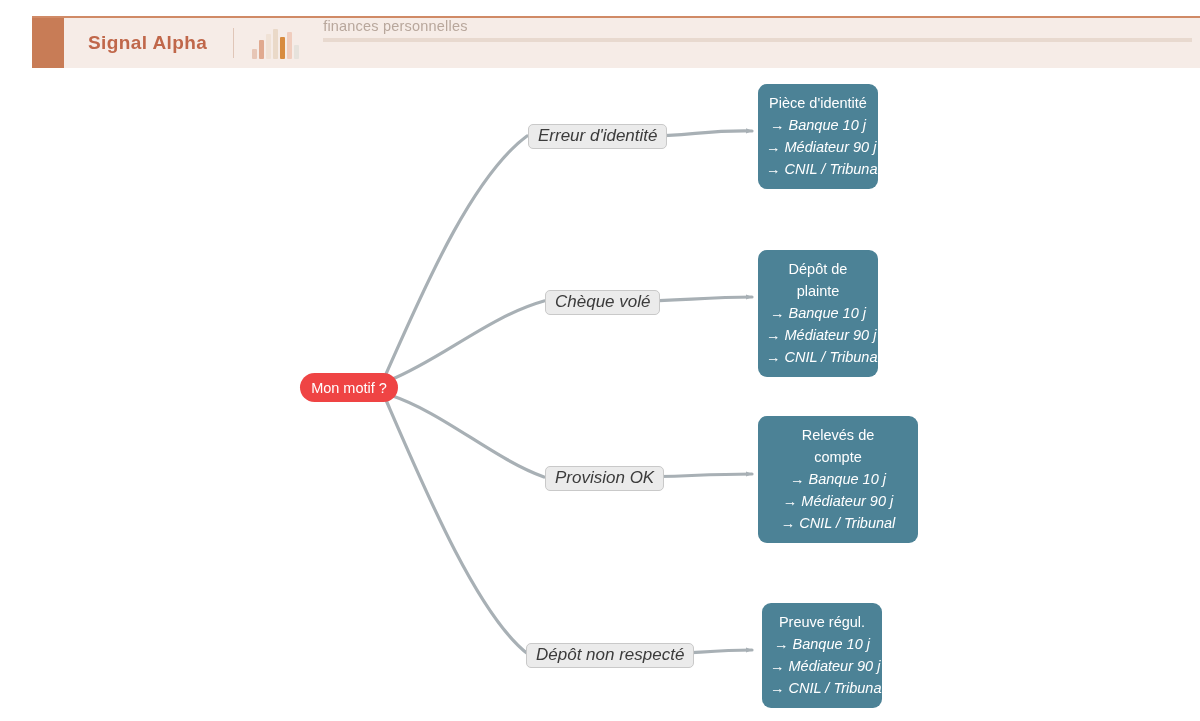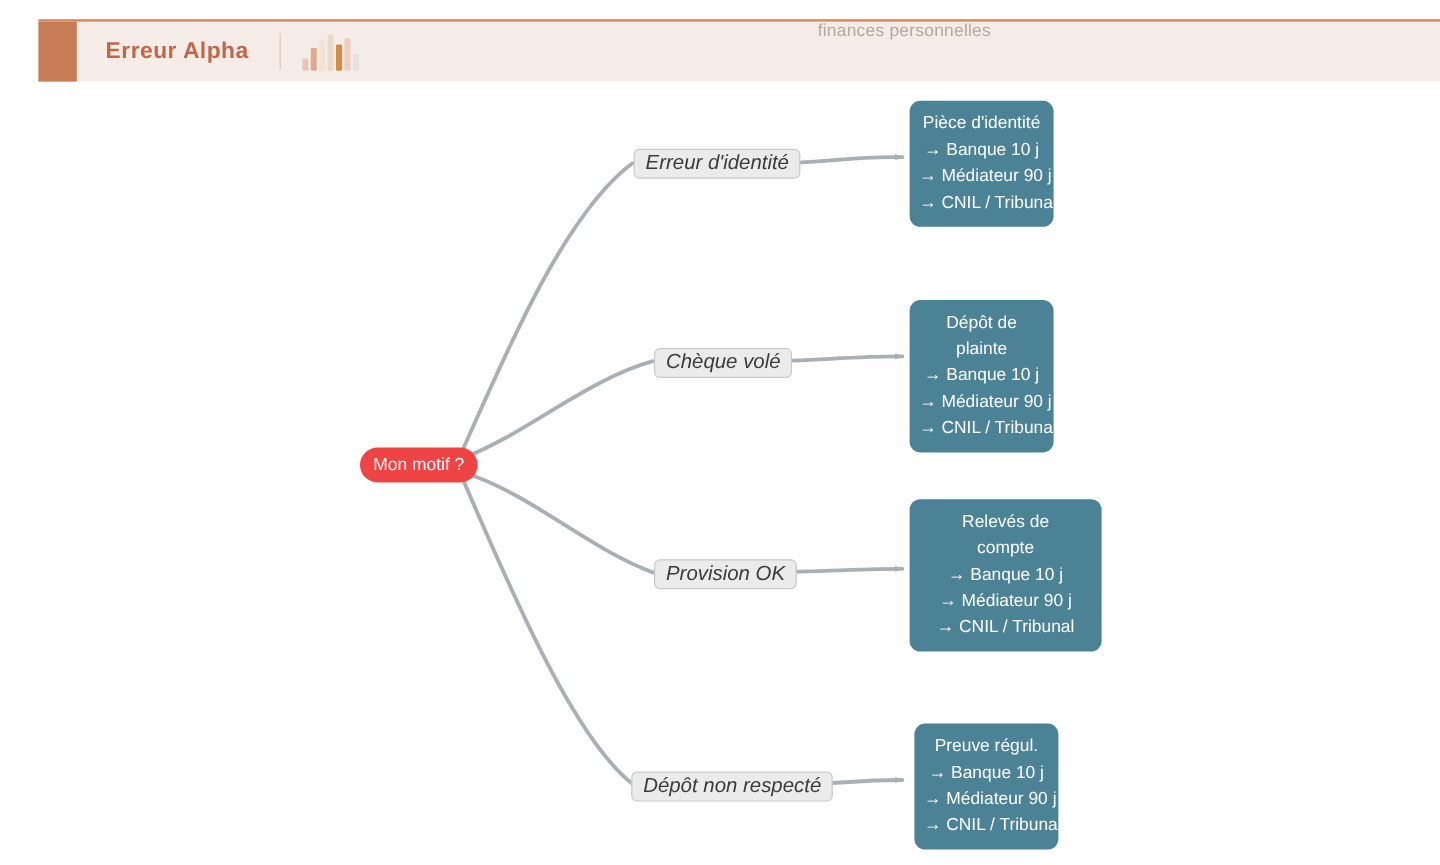--- a/index.html
+++ b/index.html
@@ -62,21 +62,21 @@
     display: flex;
     align-items: flex-end;
     gap: 2px;
     height: 34px;
     padding-bottom: 9px;
   }
   .bars span { display: block; width: 5px; border-radius: 1px; }
   .header-sub {
     flex: 1 1 auto;
     display: flex;
-    justify-content: center;
+    flex-direction: column;
     padding-right: 8px;
     min-width: 0;
   }
   .header-sub-text {
     font-size: 14.5px;
     color: #b8a79c;
     letter-spacing: 0.2px;
     padding-left: 8px;
     padding-bottom: 4px;
   }
@@ -126,42 +126,42 @@
     background: #4c8296;
     border-radius: 9px;
     color: #ffffff;
     box-sizing: border-box;
     padding: 8px 8px 9px 8px;
     text-align: center;
     line-height: 22px;
     font-size: 14.5px;
   }
   .leaf .title { display: block; }
-  .leaf .step { display: block; white-space: nowrap; }
+  .leaf .step { display: block; white-space: nowrap; font-style: italic; }
 
   .elabel {
     position: absolute;
     background: #ebebeb;
     border: 1px solid #c9c9c9;
     border-radius: 5px;
     color: #3b3b3b;
     font-size: 17px;
     font-style: italic;
     padding: 4px 9px 5px 9px;
     white-space: nowrap;
     box-sizing: border-box;
     line-height: 14px;
   }
 </style>
 </head>
 <body>
 
 <div class="header">
   <div class="header-accent"></div>
-  <div class="header-brand">Erreur Alpha</div>
+  <div class="header-brand">Signal Alpha</div>
   <div class="header-divider"></div>
   <div class="header-icon">
     <div class="bars">
         <span style="height: 10px; background: rgb(231, 198, 182);"></span>
         <span style="height: 19px; background: rgb(224, 169, 143);"></span>
         <span style="height: 25px; background: rgb(240, 226, 214);"></span>
         <span style="height: 30px; background: rgb(234, 217, 200);"></span>
         <span style="height: 22px; background: rgb(216, 139, 63);"></span>
         <span style="height: 27px; background: rgb(240, 205, 190);"></span>
         <span style="height: 14px; background: rgb(230, 226, 220);"></span>

